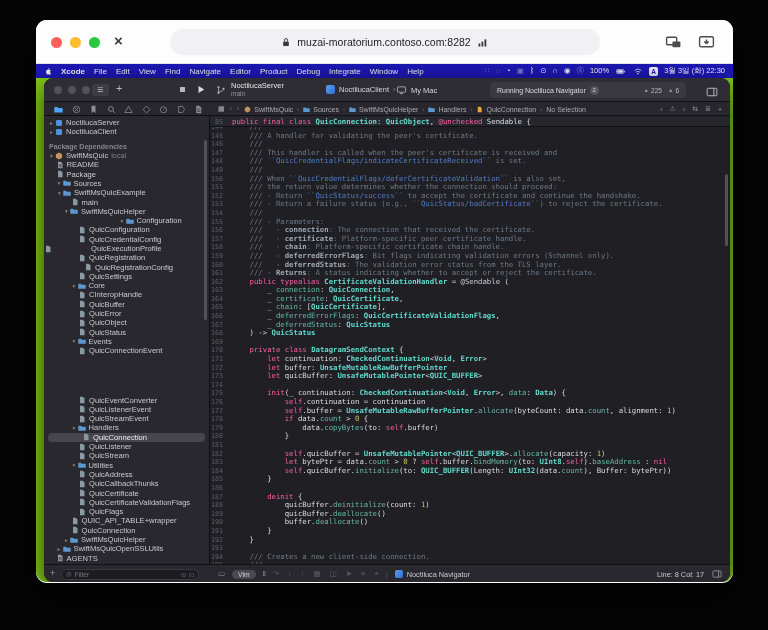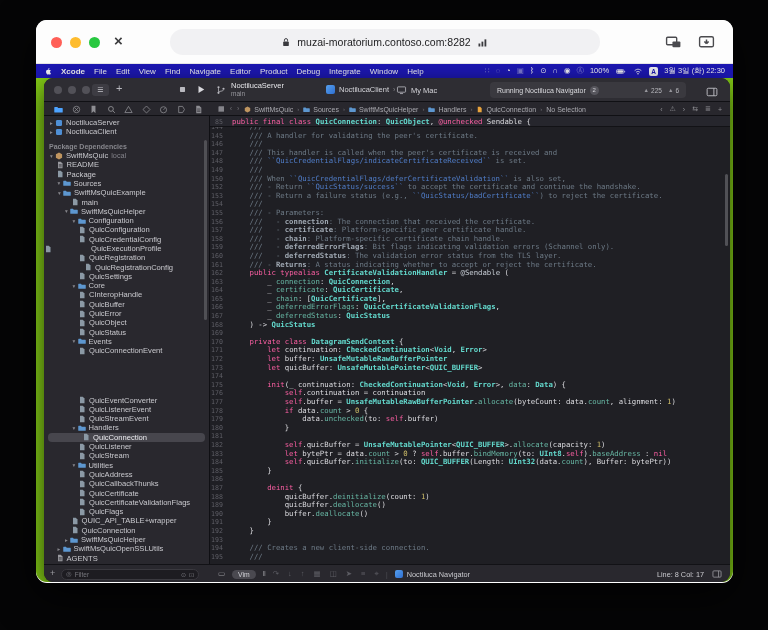--- a/index.html
+++ b/index.html
@@ -541,21 +541,21 @@
                 </svg>
                 <span class="tlbl">main</span>
               </div>
               <div class="trow" style="padding-left: 19px;">
                 <span class="tchev">▾</span>
                 <svg width="8" height="8" style="color: rgb(93, 151, 208);">
                   <use href="#i-folder"></use>
                 </svg>
                 <span class="tlbl">SwiftMsQuicHelper</span>
               </div>
-              <div class="trow" style="padding-left: 26.5px;">
+              <div class="trow" style="padding-left: 26.5px; margin-left: 48px;">
                 <span class="tchev">▾</span>
                 <svg width="8" height="8" style="color: rgb(93, 151, 208);">
                   <use href="#i-folder"></use>
                 </svg>
                 <span class="tlbl">Configuration</span>
               </div>
               <div class="trow" style="padding-left: 34px;">
                 <svg width="8" height="8" style="color: rgb(139, 153, 165);">
                   <use href="#i-doc"></use>
                 </svg>
@@ -783,20 +783,21 @@
 
         <div class="xeditor">
           <div class="codewrap" id="code-lines">
               <div class="cl"><span class="ln">144</span><span class="tok-c">    ///</span></div>
               <div class="cl"><span class="ln">145</span><span class="tok-c">    /// A handler for validating the peer's certificate.</span></div>
               <div class="cl"><span class="ln">146</span><span class="tok-c">    ///</span></div>
               <div class="cl"><span class="ln">147</span><span class="tok-c">    /// This handler is called when the peer's certificate is received and</span></div>
               <div class="cl"><span class="ln">148</span><span class="tok-c">    /// </span><span class="tok-d">``QuicCredentialFlags/indicateCertificateReceived``</span><span class="tok-c"> is set.</span></div>
               <div class="cl"><span class="ln">149</span><span class="tok-c">    ///</span></div>
               <div class="cl"><span class="ln">150</span><span class="tok-c">    /// When </span><span class="tok-d">``QuicCredentialFlags/deferCertificateValidation``</span><span class="tok-c"> is also set,</span></div>
+              <div class="cl"><span class="ln">151</span><span class="tok-c">    /// the return value determines whether the connection should proceed:</span></div>
               <div class="cl"><span class="ln">152</span><span class="tok-c">    /// - Return </span><span class="tok-d">``QuicStatus/success``</span><span class="tok-c"> to accept the certificate and continue the handshake.</span></div>
               <div class="cl"><span class="ln">153</span><span class="tok-c">    /// - Return a failure status (e.g., </span><span class="tok-d">``QuicStatus/badCertificate``</span><span class="tok-c">) to reject the certificate.</span></div>
               <div class="cl"><span class="ln">154</span><span class="tok-c">    ///</span></div>
               <div class="cl"><span class="ln">155</span><span class="tok-c">    /// - Parameters:</span></div>
               <div class="cl"><span class="ln">156</span><span class="tok-c">    ///   - </span><span class="tok-b">connection</span><span class="tok-c">: The connection that received the certificate.</span></div>
               <div class="cl"><span class="ln">157</span><span class="tok-c">    ///   - </span><span class="tok-b">certificate</span><span class="tok-c">: Platform-specific peer certificate handle.</span></div>
               <div class="cl"><span class="ln">158</span><span class="tok-c">    ///   - </span><span class="tok-b">chain</span><span class="tok-c">: Platform-specific certificate chain handle.</span></div>
               <div class="cl"><span class="ln">159</span><span class="tok-c">    ///   - </span><span class="tok-b">deferredErrorFlags</span><span class="tok-c">: Bit flags indicating validation errors (Schannel only).</span></div>
               <div class="cl"><span class="ln">160</span><span class="tok-c">    ///   - </span><span class="tok-b">deferredStatus</span><span class="tok-c">: The validation error status from the TLS layer.</span></div>
               <div class="cl"><span class="ln">161</span><span class="tok-c">    /// - </span><span class="tok-b">Returns</span><span class="tok-c">: A status indicating whether to accept or reject the certificate.</span></div>
@@ -810,21 +811,21 @@
               <div class="cl"><span class="ln">169</span></div>
               <div class="cl"><span class="ln">170</span><span class="tok-p">    </span><span class="tok-k">private</span><span class="tok-p"> </span><span class="tok-k">class</span><span class="tok-p"> </span><span class="tok-t">DatagramSendContext</span><span class="tok-p"> {</span></div>
               <div class="cl"><span class="ln">171</span><span class="tok-p">        </span><span class="tok-k">let</span><span class="tok-p"> continuation: </span><span class="tok-t">CheckedContinuation</span><span class="tok-p">&lt;</span><span class="tok-t">Void</span><span class="tok-p">, </span><span class="tok-t">Error</span><span class="tok-p">&gt;</span></div>
               <div class="cl"><span class="ln">172</span><span class="tok-p">        </span><span class="tok-k">let</span><span class="tok-p"> buffer: </span><span class="tok-t">UnsafeMutableRawBufferPointer</span></div>
               <div class="cl"><span class="ln">173</span><span class="tok-p">        </span><span class="tok-k">let</span><span class="tok-p"> quicBuffer: </span><span class="tok-t">UnsafeMutablePointer</span><span class="tok-p">&lt;</span><span class="tok-t">QUIC_BUFFER</span><span class="tok-p">&gt;</span></div>
               <div class="cl"><span class="ln">174</span></div>
               <div class="cl"><span class="ln">175</span><span class="tok-p">        </span><span class="tok-k">init</span><span class="tok-p">(_ continuation: </span><span class="tok-t">CheckedContinuation</span><span class="tok-p">&lt;</span><span class="tok-t">Void</span><span class="tok-p">, </span><span class="tok-t">Error</span><span class="tok-p">&gt;, </span><span class="tok-f">data</span><span class="tok-p">: </span><span class="tok-t">Data</span><span class="tok-p">) {</span></div>
               <div class="cl"><span class="ln">176</span><span class="tok-p">            </span><span class="tok-k">self</span><span class="tok-p">.continuation = continuation</span></div>
               <div class="cl"><span class="ln">177</span><span class="tok-p">            </span><span class="tok-k">self</span><span class="tok-p">.buffer = </span><span class="tok-t">UnsafeMutableRawBufferPointer</span><span class="tok-p">.</span><span class="tok-f">allocate</span><span class="tok-p">(byteCount: data.</span><span class="tok-f">count</span><span class="tok-p">, alignment: </span><span class="tok-n">1</span><span class="tok-p">)</span></div>
               <div class="cl"><span class="ln">178</span><span class="tok-p">            </span><span class="tok-k">if</span><span class="tok-p"> data.</span><span class="tok-f">count</span><span class="tok-p"> &gt; </span><span class="tok-n">0</span><span class="tok-p"> {</span></div>
-              <div class="cl"><span class="ln">179</span><span class="tok-p">                data.</span><span class="tok-f">unchecked</span><span class="tok-p">(to: </span><span class="tok-k">self</span><span class="tok-p">.buffer)</span></div>
+              <div class="cl"><span class="ln">179</span><span class="tok-p">                data.</span><span class="tok-f">copyBytes</span><span class="tok-p">(to: </span><span class="tok-k">self</span><span class="tok-p">.buffer)</span></div>
               <div class="cl"><span class="ln">180</span><span class="tok-p">            }</span></div>
               <div class="cl"><span class="ln">181</span></div>
               <div class="cl"><span class="ln">182</span><span class="tok-p">            </span><span class="tok-k">self</span><span class="tok-p">.quicBuffer = </span><span class="tok-t">UnsafeMutablePointer</span><span class="tok-p">&lt;</span><span class="tok-t">QUIC_BUFFER</span><span class="tok-p">&gt;.</span><span class="tok-f">allocate</span><span class="tok-p">(capacity: </span><span class="tok-n">1</span><span class="tok-p">)</span></div>
               <div class="cl"><span class="ln">183</span><span class="tok-p">            </span><span class="tok-k">let</span><span class="tok-p"> bytePtr = data.</span><span class="tok-f">count</span><span class="tok-p"> &gt; </span><span class="tok-n">0</span><span class="tok-p"> ? </span><span class="tok-k">self</span><span class="tok-p">.buffer.</span><span class="tok-f">bindMemory</span><span class="tok-p">(to: </span><span class="tok-t">UInt8</span><span class="tok-p">.</span><span class="tok-k">self</span><span class="tok-p">).</span><span class="tok-f">baseAddress</span><span class="tok-p"> : </span><span class="tok-k">nil</span></div>
               <div class="cl"><span class="ln">184</span><span class="tok-p">            </span><span class="tok-k">self</span><span class="tok-p">.quicBuffer.</span><span class="tok-f">initialize</span><span class="tok-p">(to: </span><span class="tok-t">QUIC_BUFFER</span><span class="tok-p">(Length: </span><span class="tok-t">UInt32</span><span class="tok-p">(data.</span><span class="tok-f">count</span><span class="tok-p">), Buffer: bytePtr))</span></div>
               <div class="cl"><span class="ln">185</span><span class="tok-p">        }</span></div>
               <div class="cl"><span class="ln">186</span></div>
               <div class="cl"><span class="ln">187</span><span class="tok-p">        </span><span class="tok-k">deinit</span><span class="tok-p"> {</span></div>
               <div class="cl"><span class="ln">188</span><span class="tok-p">            quicBuffer.</span><span class="tok-f">deinitialize</span><span class="tok-p">(count: </span><span class="tok-n">1</span><span class="tok-p">)</span></div>
               <div class="cl"><span class="ln">189</span><span class="tok-p">            quicBuffer.</span><span class="tok-f">deallocate</span><span class="tok-p">()</span></div>

